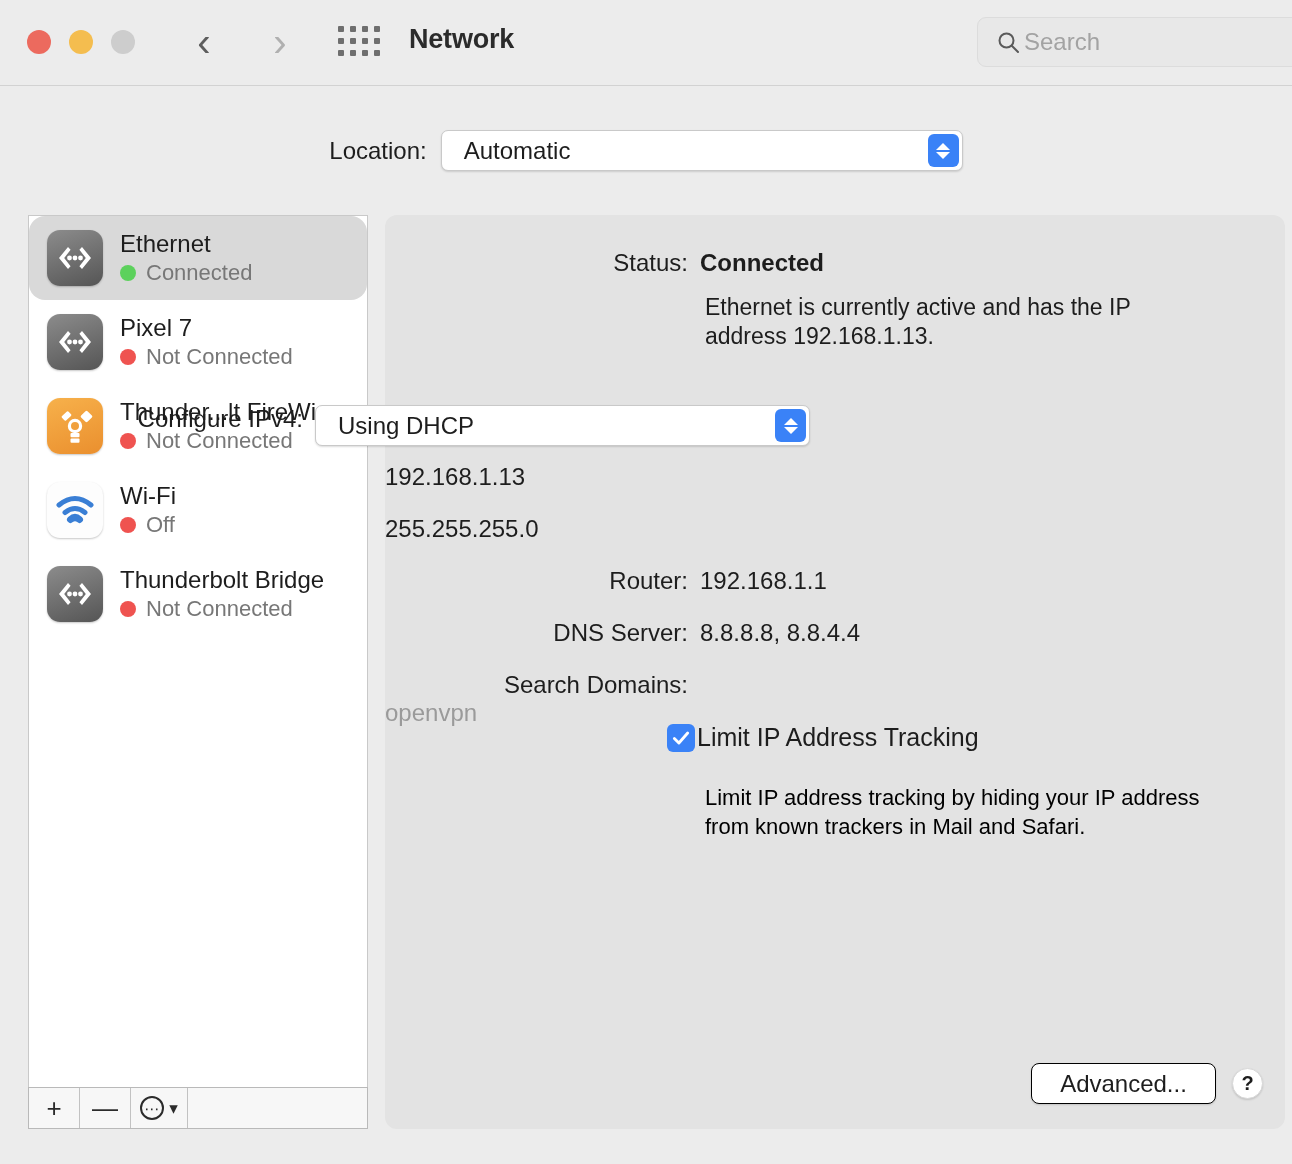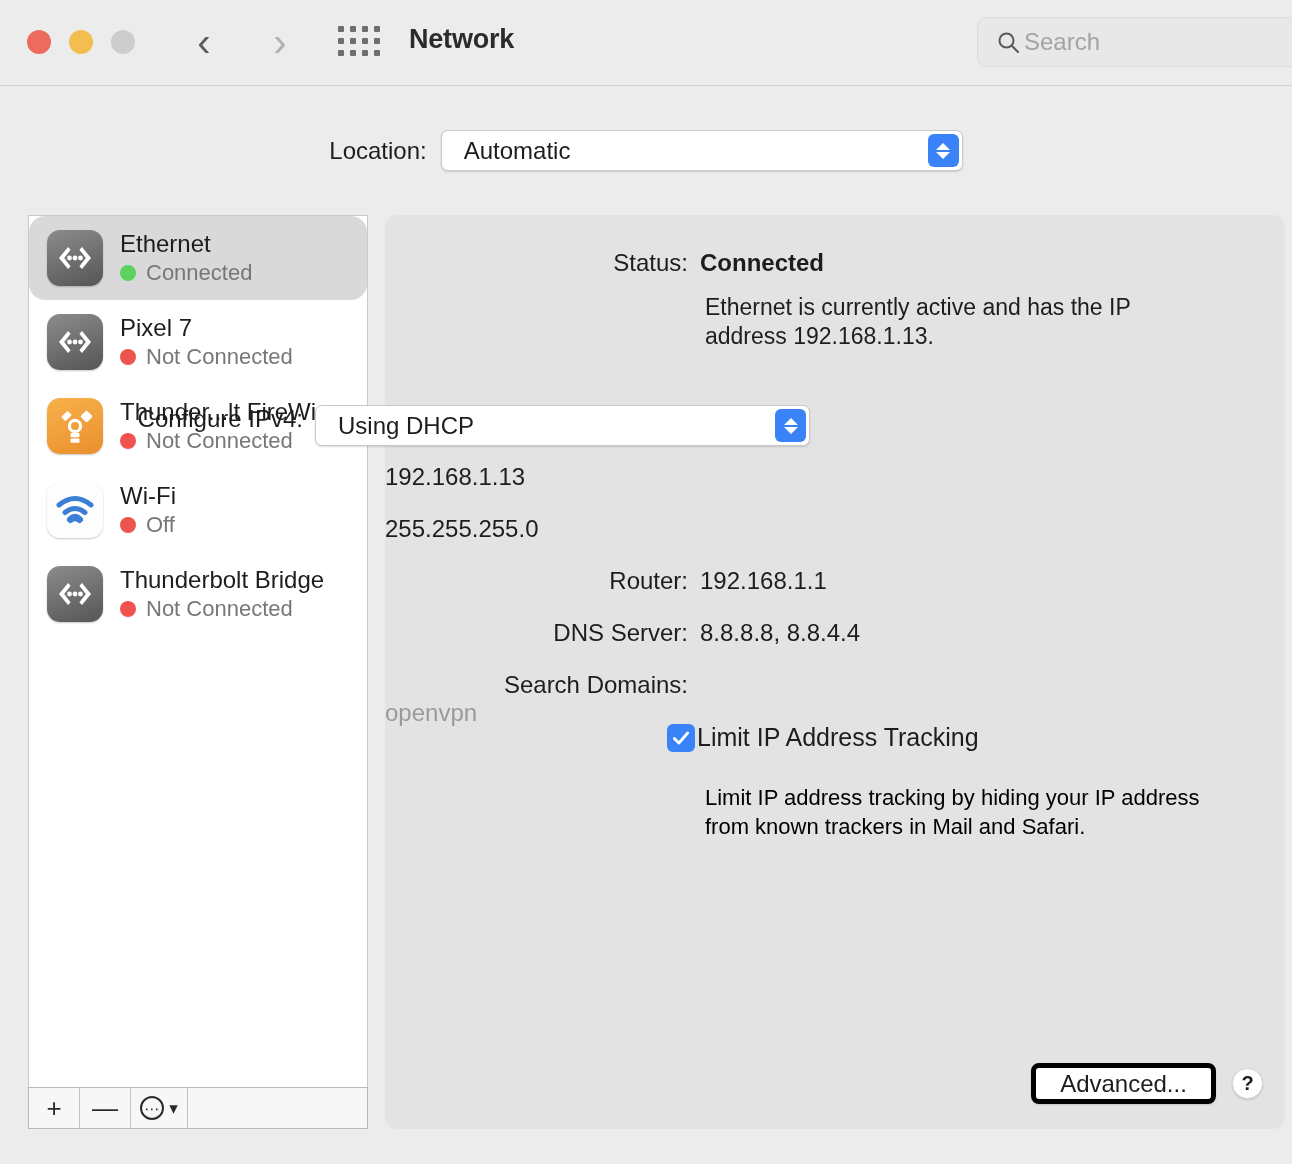--- a/index.html
+++ b/index.html
@@ -173,21 +173,21 @@
   .checkbox svg { width: 20px; height: 20px; }
   .cb-label { font-size: 25px; color: #1d1d1d; margin-left: 2px; }
   .cb-desc {
     position: absolute; left: 705px; top: 767px; width: 500px;
     font-size: 22px; color: #000000; line-height: 1.3; margin-top: 17px;
   }
 
   .advanced-btn {
     position: absolute; left: 1031px; top: 1063px;
     width: 185px; height: 41px; border-radius: 8px;
-    background: #fff; border: 5px solid #000000;
+    background: #fff; border: 1px solid #000000;
     box-shadow: 0 1px 2px rgba(0,0,0,.14);
     display: flex; align-items: center; justify-content: center;
     font-size: 24px; color: #1d1d1d;
   }
   .help-btn {
     position: absolute; left: 1232px; top: 1068px;
     width: 31px; height: 31px; border-radius: 50%;
     background: #fff; border: 1px solid #d8d8d8;
     box-shadow: 0 1px 2px rgba(0,0,0,.14);
     display: flex; align-items: center; justify-content: center;

